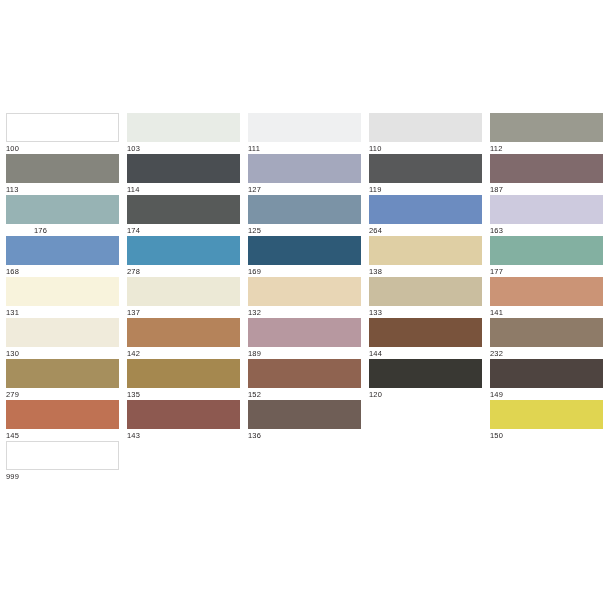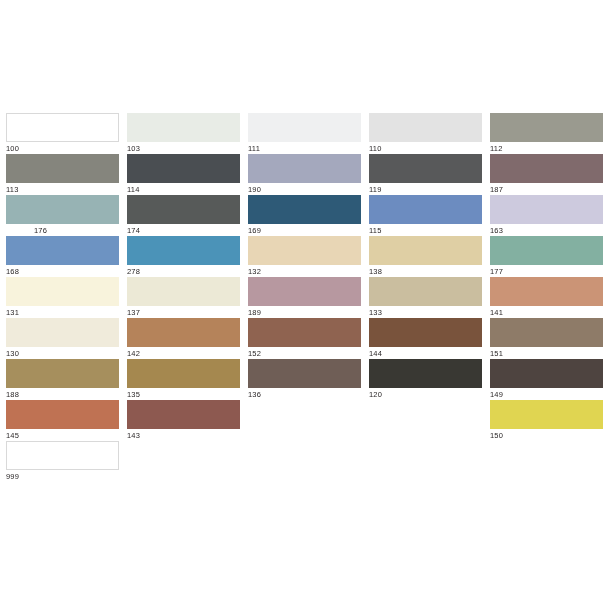--- a/index.html
+++ b/index.html
@@ -82,21 +82,21 @@
         <div class="swatch-cell">
           <div class="swatch-chip" style="background: rgb(248, 243, 220);"></div>
           <div class="swatch-label" style="color: rgb(35, 31, 32);">131</div>
         </div>
         <div class="swatch-cell">
           <div class="swatch-chip" style="background: rgb(240, 235, 219);"></div>
           <div class="swatch-label" style="color: rgb(35, 31, 32);">130</div>
         </div>
         <div class="swatch-cell">
           <div class="swatch-chip" style="background: rgb(166, 143, 93);"></div>
-          <div class="swatch-label" style="color: rgb(35, 31, 32);">188</div>
+          <div class="swatch-label" style="color: rgb(35, 31, 32);">279</div>
         </div>
         <div class="swatch-cell">
           <div class="swatch-chip" style="background: rgb(191, 114, 83);"></div>
           <div class="swatch-label" style="color: rgb(35, 31, 32);">145</div>
         </div>
         <div class="swatch-cell">
           <div class="swatch-chip outlined" style="background: rgb(255, 255, 255); border-color: rgb(217, 217, 217);"></div>
           <div class="swatch-label" style="color: rgb(35, 31, 32);">999</div>
         </div>
       </div>
@@ -134,21 +134,25 @@
           <div class="swatch-label" style="color: rgb(35, 31, 32);">143</div>
         </div>
       </div>
       <div class="swatch-column">
         <div class="swatch-cell">
           <div class="swatch-chip" style="background: rgb(239, 240, 241);"></div>
           <div class="swatch-label" style="color: rgb(35, 31, 32);">111</div>
         </div>
         <div class="swatch-cell">
           <div class="swatch-chip" style="background: rgb(164, 168, 189);"></div>
-          <div class="swatch-label" style="color: rgb(35, 31, 32);">190</div>
+          <div class="swatch-label" style="color: rgb(35, 31, 32);">127</div>
+        </div>
+        <div class="swatch-cell">
+          <div class="swatch-chip" style="background: rgb(123, 147, 166);"></div>
+          <div class="swatch-label" style="color: rgb(35, 31, 32);">125</div>
         </div>
         <div class="swatch-cell">
           <div class="swatch-chip" style="background: rgb(46, 90, 119);"></div>
           <div class="swatch-label" style="color: rgb(35, 31, 32);">169</div>
         </div>
         <div class="swatch-cell">
           <div class="swatch-chip" style="background: rgb(232, 214, 181);"></div>
           <div class="swatch-label" style="color: rgb(35, 31, 32);">132</div>
         </div>
         <div class="swatch-cell">
@@ -168,21 +172,21 @@
         <div class="swatch-cell">
           <div class="swatch-chip" style="background: rgb(227, 227, 227);"></div>
           <div class="swatch-label" style="color: rgb(35, 31, 32);">110</div>
         </div>
         <div class="swatch-cell">
           <div class="swatch-chip" style="background: rgb(88, 89, 90);"></div>
           <div class="swatch-label" style="color: rgb(35, 31, 32);">119</div>
         </div>
         <div class="swatch-cell">
           <div class="swatch-chip" style="background: rgb(108, 140, 192);"></div>
-          <div class="swatch-label" style="color: rgb(35, 31, 32);">115</div>
+          <div class="swatch-label" style="color: rgb(35, 31, 32);">264</div>
         </div>
         <div class="swatch-cell">
           <div class="swatch-chip" style="background: rgb(223, 207, 164);"></div>
           <div class="swatch-label" style="color: rgb(35, 31, 32);">138</div>
         </div>
         <div class="swatch-cell">
           <div class="swatch-chip" style="background: rgb(202, 190, 159);"></div>
           <div class="swatch-label" style="color: rgb(35, 31, 32);">133</div>
         </div>
         <div class="swatch-cell">
@@ -210,21 +214,21 @@
         <div class="swatch-cell">
           <div class="swatch-chip" style="background: rgb(131, 176, 161);"></div>
           <div class="swatch-label" style="color: rgb(35, 31, 32);">177</div>
         </div>
         <div class="swatch-cell">
           <div class="swatch-chip" style="background: rgb(203, 148, 118);"></div>
           <div class="swatch-label" style="color: rgb(35, 31, 32);">141</div>
         </div>
         <div class="swatch-cell">
           <div class="swatch-chip" style="background: rgb(142, 123, 104);"></div>
-          <div class="swatch-label" style="color: rgb(35, 31, 32);">151</div>
+          <div class="swatch-label" style="color: rgb(35, 31, 32);">232</div>
         </div>
         <div class="swatch-cell">
           <div class="swatch-chip" style="background: rgb(78, 68, 64);"></div>
           <div class="swatch-label" style="color: rgb(35, 31, 32);">149</div>
         </div>
         <div class="swatch-cell">
           <div class="swatch-chip" style="background: rgb(224, 213, 81);"></div>
           <div class="swatch-label" style="color: rgb(35, 31, 32);">150</div>
         </div>
       </div>

